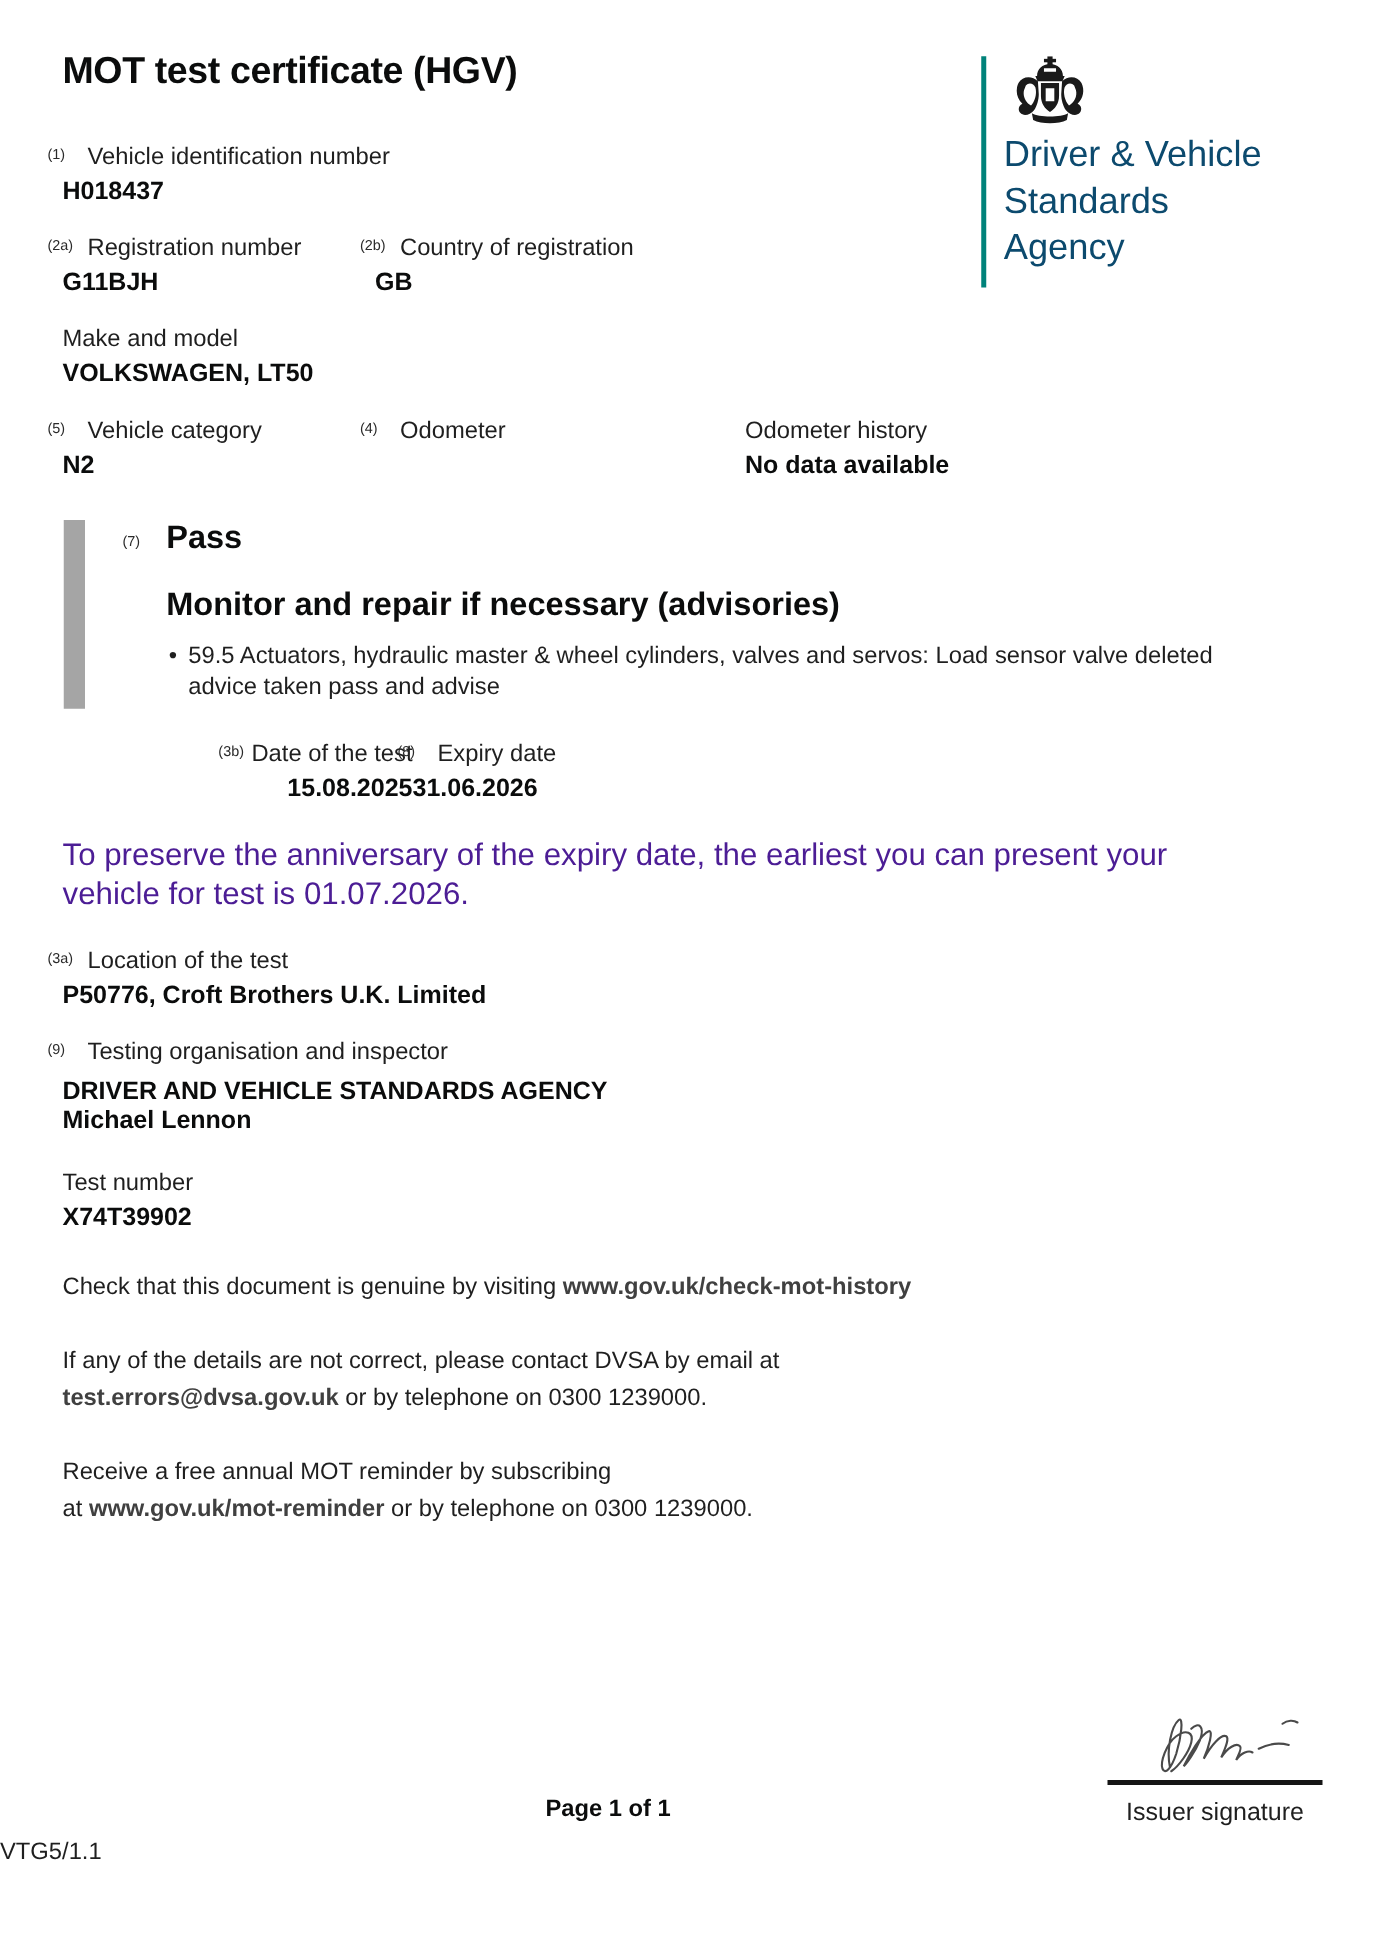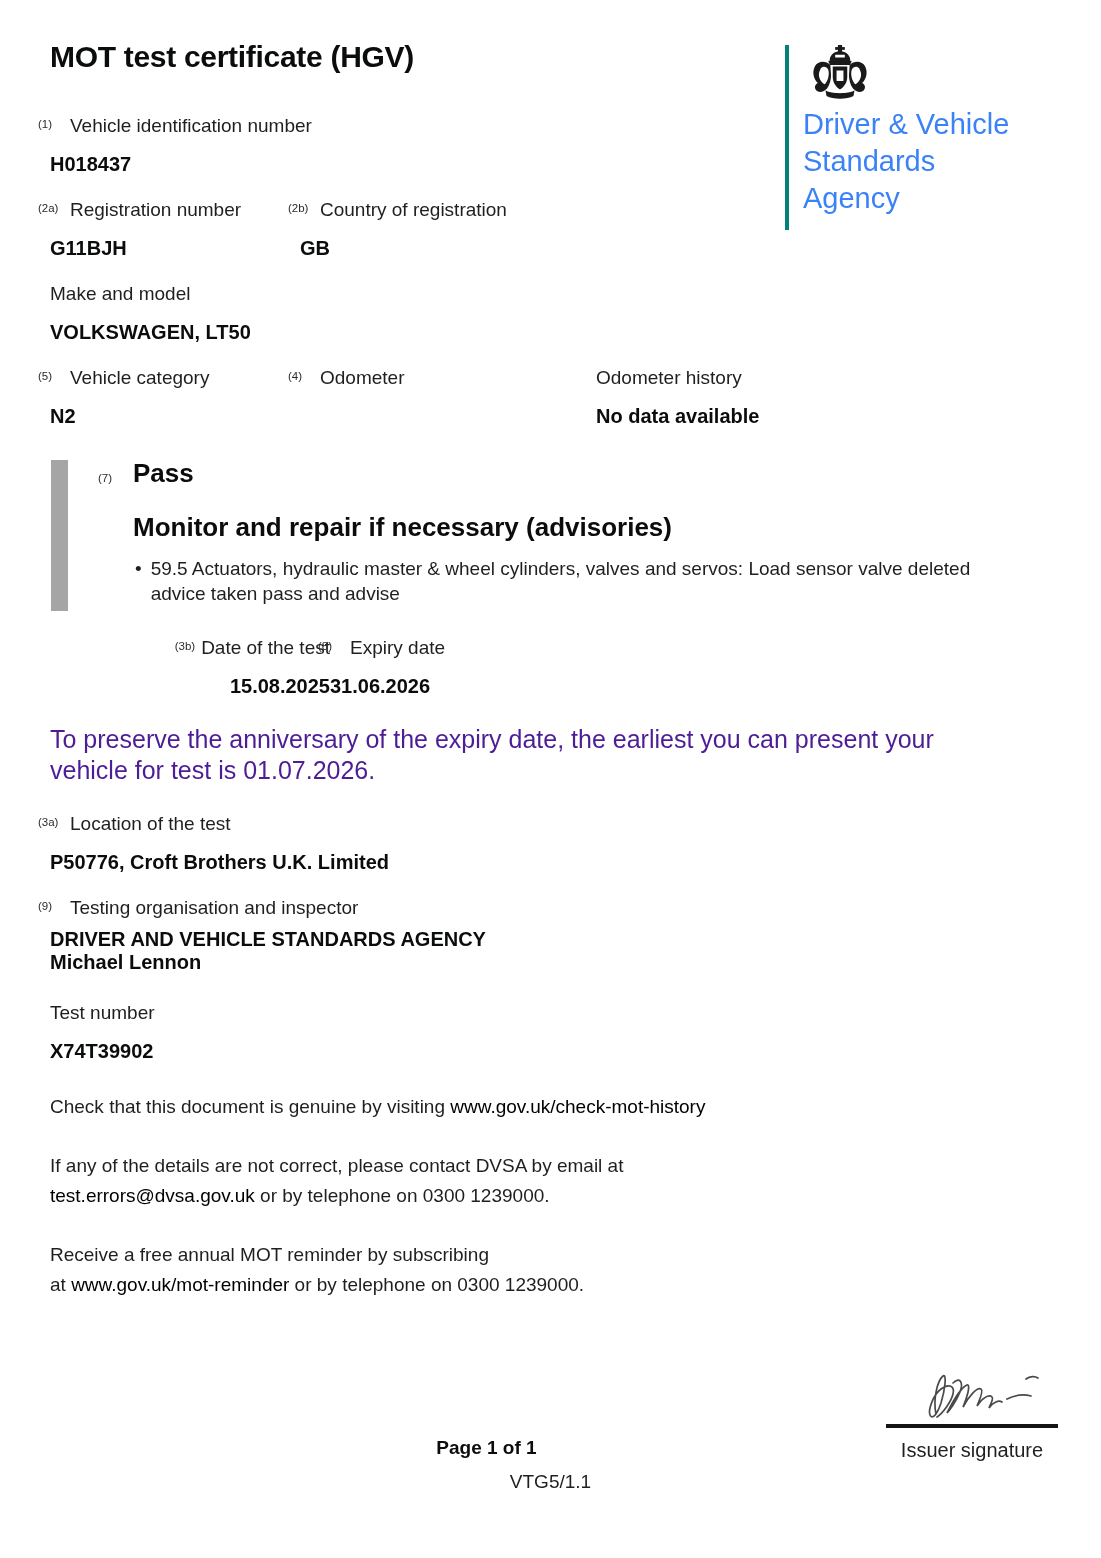--- a/index.html
+++ b/index.html
@@ -8,53 +8,53 @@
   .page { position:relative; width:1101px; height:1558px; background:#ffffff; overflow:hidden; }
   .content { position:absolute; left:50px; top:40px; width:1005px; }
 
   .doc-title { font-size:30px; font-weight:700; letter-spacing:-0.3px; color:#0b0c0c; margin-bottom:40px; }
 
   
   .logo { position:absolute; left:785px; top:45px; display:flex; }
   .logo-bar { width:4px; height:185px; background:#00827A; flex:0 0 auto; }
   .logo-body { margin-left:14px; }
   .crown { display:block; width:70px; height:58px; margin:0 0 3px 2px; }
-  .logo-text { font-size:29px; line-height:37px; color:#3b82f6; font-weight:400; }
+  .logo-text { font-size:29px; line-height:37px; color:#0c4a6e; font-weight:400; }
 
   
   .field { margin-bottom:22px; }
   .field-label { font-size:19px; line-height:24px; color:#1f1f1f; }
   .sup { display:inline-block; width:26px; margin-left:-12px; margin-right:6px; font-size:11.5px; color:#2a2a2a; vertical-align:top; position:relative; top:-2px; }
   .no-sup .field-label { padding-left:0; }
-  .field-value { font-size:20px; font-weight:700; color:#0b0c0c; margin-top:14px; line-height:24px; }
+  .field-value { font-size:20px; font-weight:700; color:#0b0c0c; margin-top:3px; line-height:24px; }
   .field-value.tight { margin-top:8px; line-height:23px; }
   .row { display:flex; }
   .w250 { width:250px; flex:0 0 auto; }
   .w280 { width:280px; flex:0 0 auto;text-align:right; }
   .w296 { width:296px; flex:0 0 auto; }
   .grow { flex:1 1 auto; }
 
   
   .result-block { position:relative; margin:30px 0 24px 0; padding-left:48px; min-height:154px; }
   .result-bar { position:absolute; left:1px; top:2px; width:17px; height:151px; background:#a5a5a5; }
   .result-status { position:relative; font-size:26px; font-weight:700; margin-left:35px; line-height:30px; }
   .result-status .sup-abs, .adv-none { position:absolute; left:-35px; top:5px; font-size:11.5px; font-weight:400; color:#2a2a2a; }
   .advisories-heading { font-size:26px; font-weight:700; margin:24px 0 0 35px; line-height:30px; }
   .advisory { display:flex; margin:14px 0 0 37px; font-size:19px; line-height:25px; max-width:872px; color:#1f1f1f; }
   .advisory .bullet { flex:0 0 auto; margin-right:9px; }
 
   
   .para { font-size:25px; line-height:31px; color:#4c1d95; margin-bottom:26px; }
   .note { font-size:19px; line-height:30px; color:#1f1f1f; margin-top:29px; }
   .anniversary { max-width:945px; margin-top:26px; }
-  .b { font-weight:400; color:#000000; }
+  .b { font-weight:700; color:#404040; }
 
   
   .page-num { position:absolute; left:0; top:1437px; width:973px; text-align:center; font-size:19px; font-weight:700; }
-  .form-num { position:absolute; left:0; top:1471px; width:1101px; text-align:center; font-size:19px; color:#1f1f1f; }
+  .form-num { position:absolute; left:0; top:1471px; width:1101px; text-align:left; font-size:19px; color:#1f1f1f; }
   .signature { position:absolute; left:886px; top:1368px; width:172px; }
   .sig-squiggle { display:block; width:172px; height:56px; }
   .sig-line { height:4px; background:#151515; }
   .sig-label { font-size:20px; color:#1f1f1f; margin-top:11px; text-align:center; }
 </style>
 </head>
 <body>
 
 <div class="page">
 

